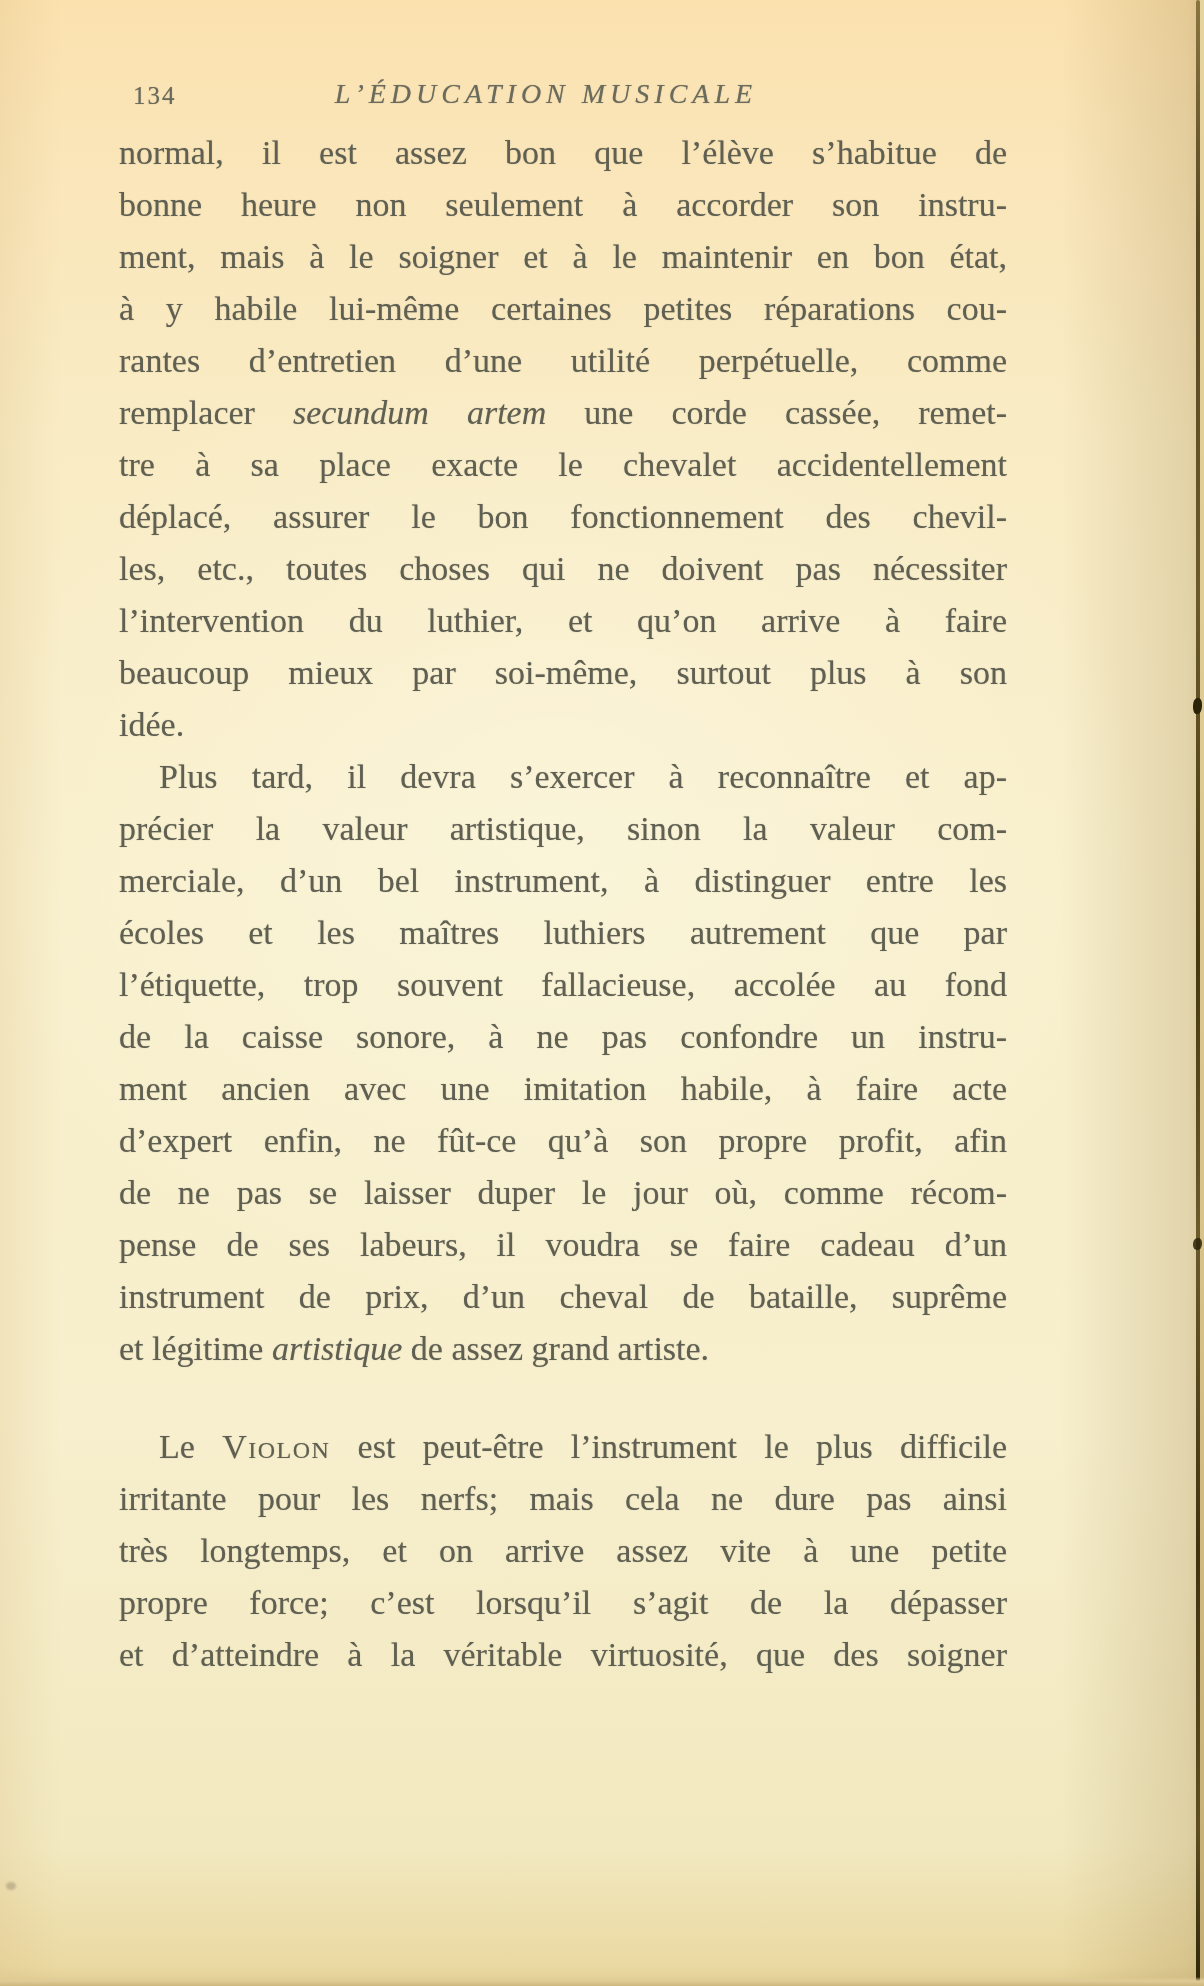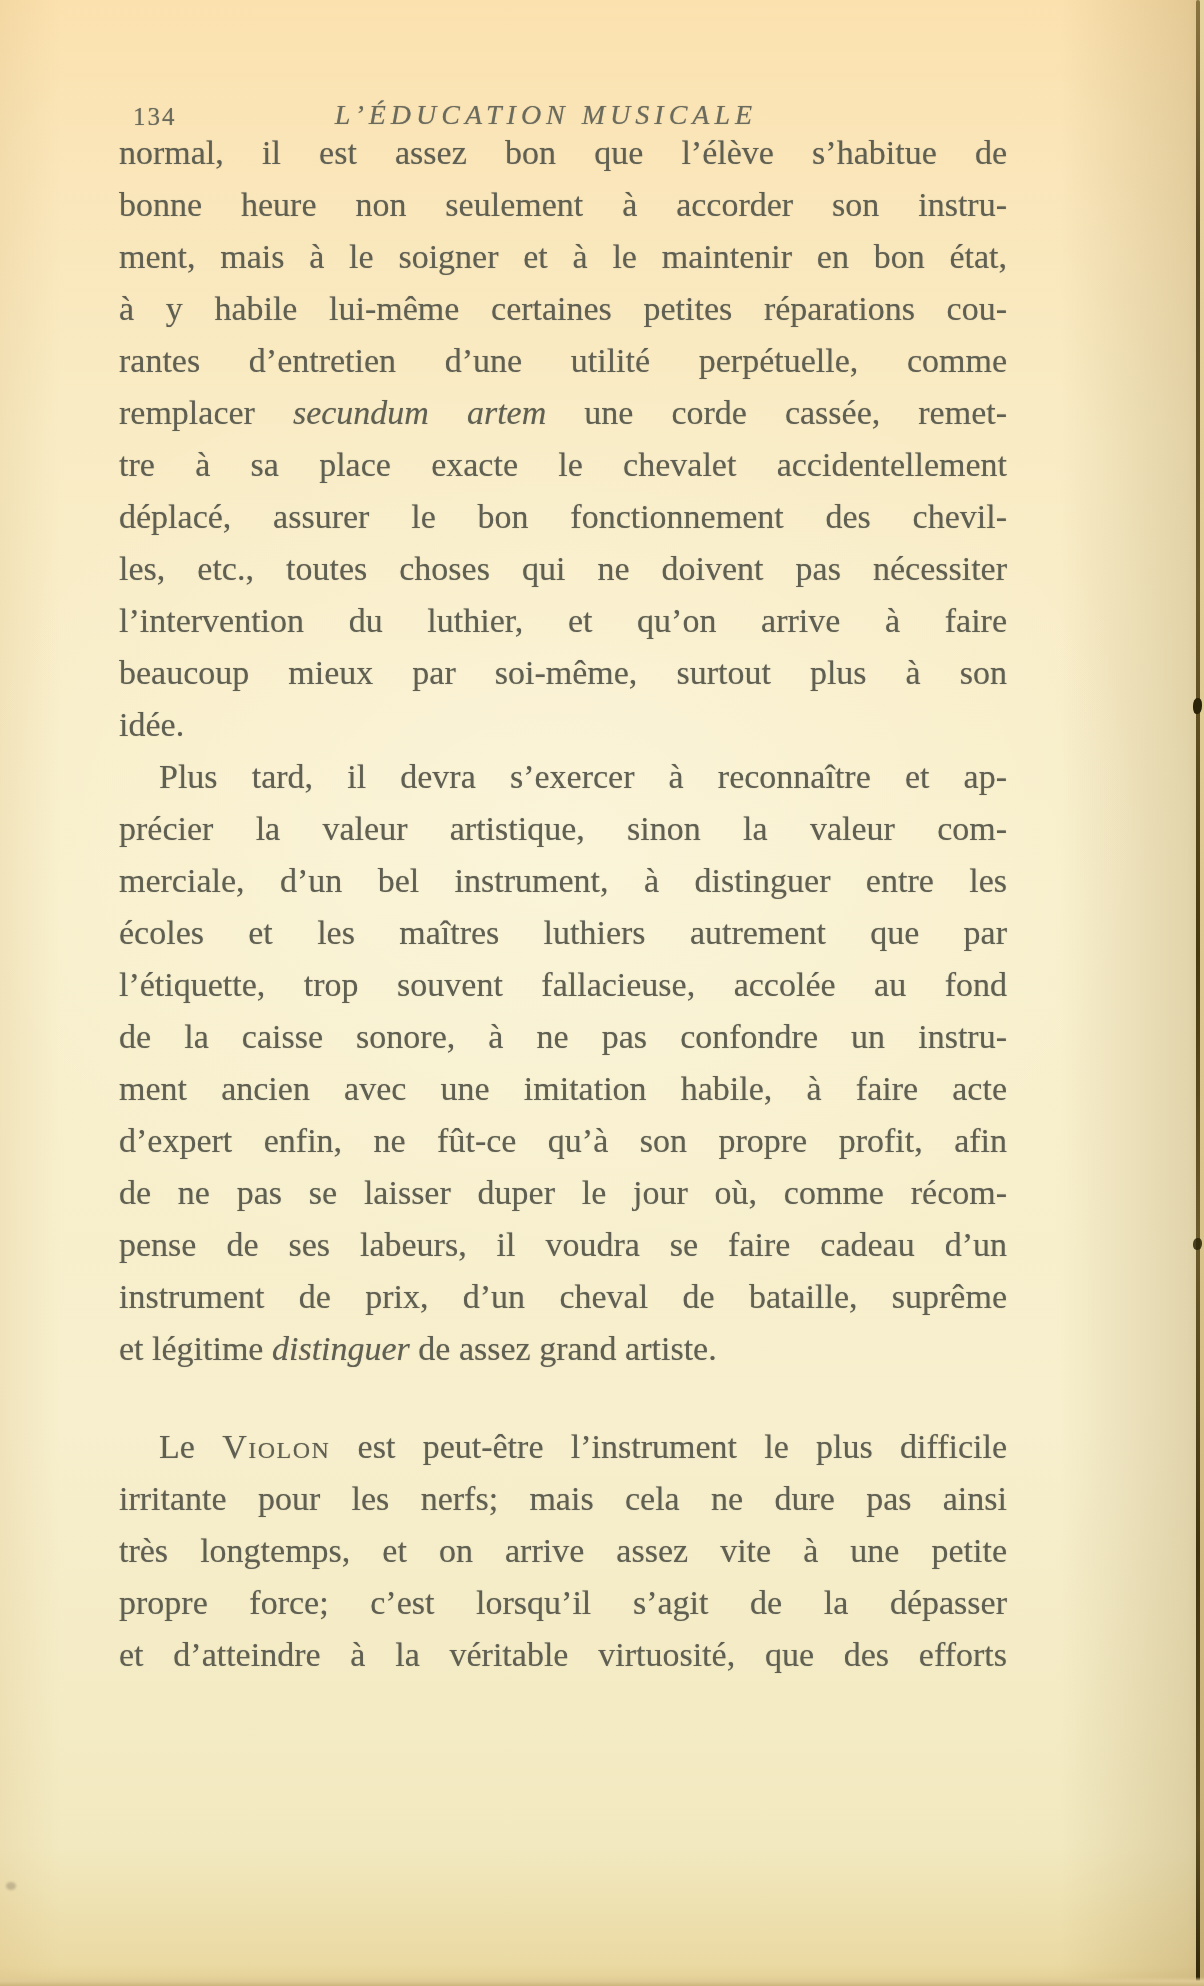--- a/index.html
+++ b/index.html
@@ -28,21 +28,21 @@
   .edge-blob { position:absolute; right:2px; width:9px; height:16px; background:#2c2408; border-radius:50% 40% 50% 40%; }
   .edge-blob.b1 { top:698px; }
   .edge-blob.b2 { top:1238px; height:12px; opacity:.85; }
   .bottom-strip {
     position:absolute; left:0; right:0; bottom:0; height:9px;
     background:linear-gradient(180deg, rgba(226,205,150,0) 0%, #e0cb97 45%, #cdb67c 100%);
   }
   .smudge { position:absolute; left:6px; bottom:96px; width:10px; height:8px; background:rgba(120,110,90,.35); border-radius:50%; filter:blur(1px); }
 
   .header-row {
-    position:absolute; top:76px; left:133px; width:886px; height:40px;margin-top:21px;
+    position:absolute; top:76px; left:133px; width:886px; height:40px;
   }
   .page-number {
     position:absolute; left:0; top:6px;
     font-size:25px; letter-spacing:2px; color:#6a6a5c;
     text-shadow:0 0 1px rgba(95,95,82,.55);
   }
   .header-title {
     position:absolute; left:0; right:60px; top:2px; text-align:center;
     font-style:italic; font-size:28px; letter-spacing:5px; color:#6b6b5d;
     text-shadow:0 0 1px rgba(95,95,82,.55);
@@ -94,28 +94,28 @@
         <div class="line j"><span>précier la valeur artistique, sinon la valeur com-</span></div>
         <div class="line j"><span>merciale, d’un bel instrument, à distinguer entre les</span></div>
         <div class="line j"><span>écoles et les maîtres luthiers autrement que par</span></div>
         <div class="line j"><span>l’étiquette, trop souvent fallacieuse, accolée au fond</span></div>
         <div class="line j"><span>de la caisse sonore, à ne pas confondre un instru-</span></div>
         <div class="line j"><span>ment ancien avec une imitation habile, à faire acte</span></div>
         <div class="line j"><span>d’expert enfin, ne fût-ce qu’à son propre profit, afin</span></div>
         <div class="line j"><span>de ne pas se laisser duper le jour où, comme récom-</span></div>
         <div class="line j"><span>pense de ses labeurs, il voudra se faire cadeau d’un</span></div>
         <div class="line j"><span>instrument de prix, d’un cheval de bataille, suprême</span></div>
-        <div class="line l"><span>et légitime </span><span class="it">distinguer</span><span> de assez grand artiste.</span></div>
+        <div class="line l"><span>et légitime </span><span class="it">artistique</span><span> de assez grand artiste.</span></div>
       </div>
       <div class="para indent gap">
         <div class="line j"><span>Le </span><span class="sc">Violon</span><span> est peut-être l’instrument le plus difficile</span></div>
         <div class="line j"><span>irritante pour les nerfs; mais cela ne dure pas ainsi</span></div>
         <div class="line j"><span>très longtemps, et on arrive assez vite à une petite</span></div>
         <div class="line j"><span>propre force; c’est lorsqu’il s’agit de la dépasser</span></div>
-        <div class="line j"><span>et d’atteindre à la véritable virtuosité, que des efforts</span></div>
+        <div class="line j"><span>et d’atteindre à la véritable virtuosité, que des soigner</span></div>
       </div>
     </div>
 
   <div class="edge-strip"></div>
   <div class="edge-line"></div>
   <div class="edge-blob b1"></div>
   <div class="edge-blob b2"></div>
   <div class="bottom-strip"></div>
   <div class="smudge"></div>
 </div>

